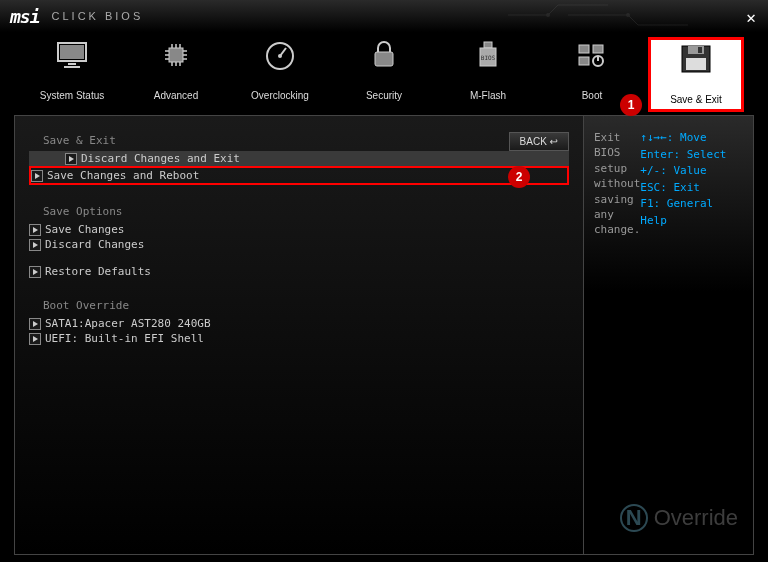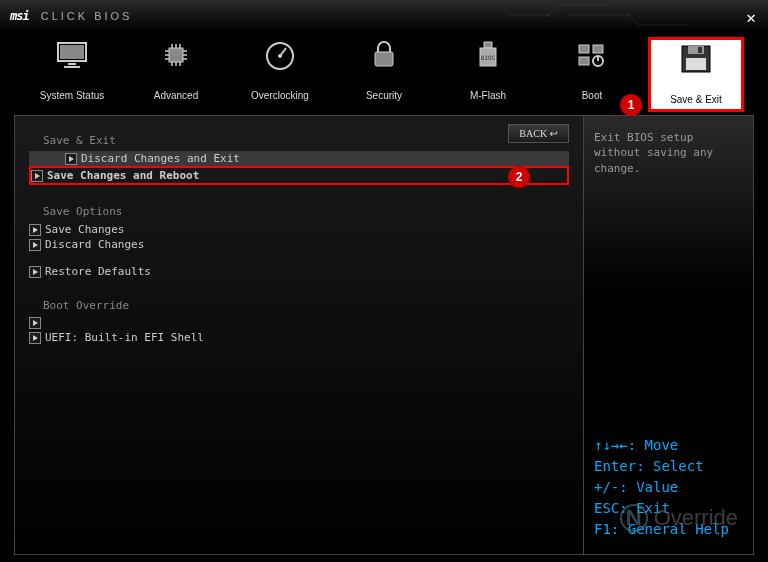--- a/index.html
+++ b/index.html
@@ -18,21 +18,21 @@
   background: linear-gradient(to bottom, #2a2a2a, #000);
   display: flex;
   align-items: center;
   padding: 0 10px;
   position: relative;
 }
 .msi-logo {
   color: #fff;
   font-weight: bold;
   font-style: italic;
-  font-size: 12px;
+  font-size: 18px;
   letter-spacing: -1px;
   margin-right: 12px;
 }
 .click-bios {
   color: #aaa;
   font-size: 11px;
   letter-spacing: 3px;
   font-family: sans-serif;
 }
 .close-x {
@@ -106,55 +106,54 @@
   padding: 10px 14px;
   position: relative;
 }
 .side-panel {
   width: 170px;
   border: 1px solid #444;
   border-left: none;
   background: linear-gradient(to bottom, #2a2a2a, #000 40%);
   padding: 14px 10px;
   display: flex;
-  flex-direction: column;
+  flex-direction: row;
   color: #999;
   font-size: 11px;
 }
 .back-btn {
   position: absolute;
   right: 14px;
-  top: 8px;
+  top: 16px;
   background: linear-gradient(to bottom, #3a3a3a, #1a1a1a);
   border: 1px solid #555;
   color: #ddd;
   padding: 3px 10px;
   font-size: 10px;
   cursor: pointer;
-  font-family: Liberation Serif, serif;
+  font-family: Liberation Sans, sans-serif;
 }
 .section-title {
   color: #888;
   margin: 8px 0 4px 14px;
   font-size: 11px;
 }
 .menu-row {
   display: flex;
   align-items: center;
   padding: 1px 0;
   cursor: pointer;
 }
 .menu-row.selected {
   background: #3a3a3a;
   padding-left: 36px;
 }
 .menu-row.highlighted {
   border: 2px solid #f00;
   padding: 1px 0;
-  font-weight: bold;
 }
 .arrow-icon {
   width: 12px;
   height: 12px;
   border: 1px solid #888;
   display: inline-flex;
   align-items: center;
   justify-content: center;
   margin-right: 4px;
   background: #1a1a1a;
@@ -167,21 +166,21 @@
   border-top: 3px solid transparent;
   border-bottom: 3px solid transparent;
 }
 .spacer { height: 12px; }
 .help-text {
   flex: 1;
   line-height: 1.4;
 }
 .key-hints {
   color: #0af;
-  font-size: 14px;
+  font-size: 11px;
   line-height: 1.5;
 }
 .badge {
   position: absolute;
   width: 22px;
   height: 22px;
   border-radius: 50%;
   background: #c00;
   color: #fff;
   font-size: 12px;
@@ -335,20 +334,21 @@
     <div class="spacer"></div>
     <div class="menu-row">
       <span class="arrow-icon"></span>
       <span>Restore Defaults</span>
     </div>
 
     <div class="spacer"></div>
     <div class="section-title">Boot Override</div>
     <div class="menu-row">
       <span class="arrow-icon"></span>
+      <span>SATA1:Apacer AST280 240GB</span>
     </div>
     <div class="menu-row">
       <span class="arrow-icon"></span>
       <span>UEFI: Built-in EFI Shell</span>
     </div>
   </div>
 
   <div class="side-panel">
     <div class="help-text">Exit BIOS setup without saving any change.</div>
     <div class="key-hints">

